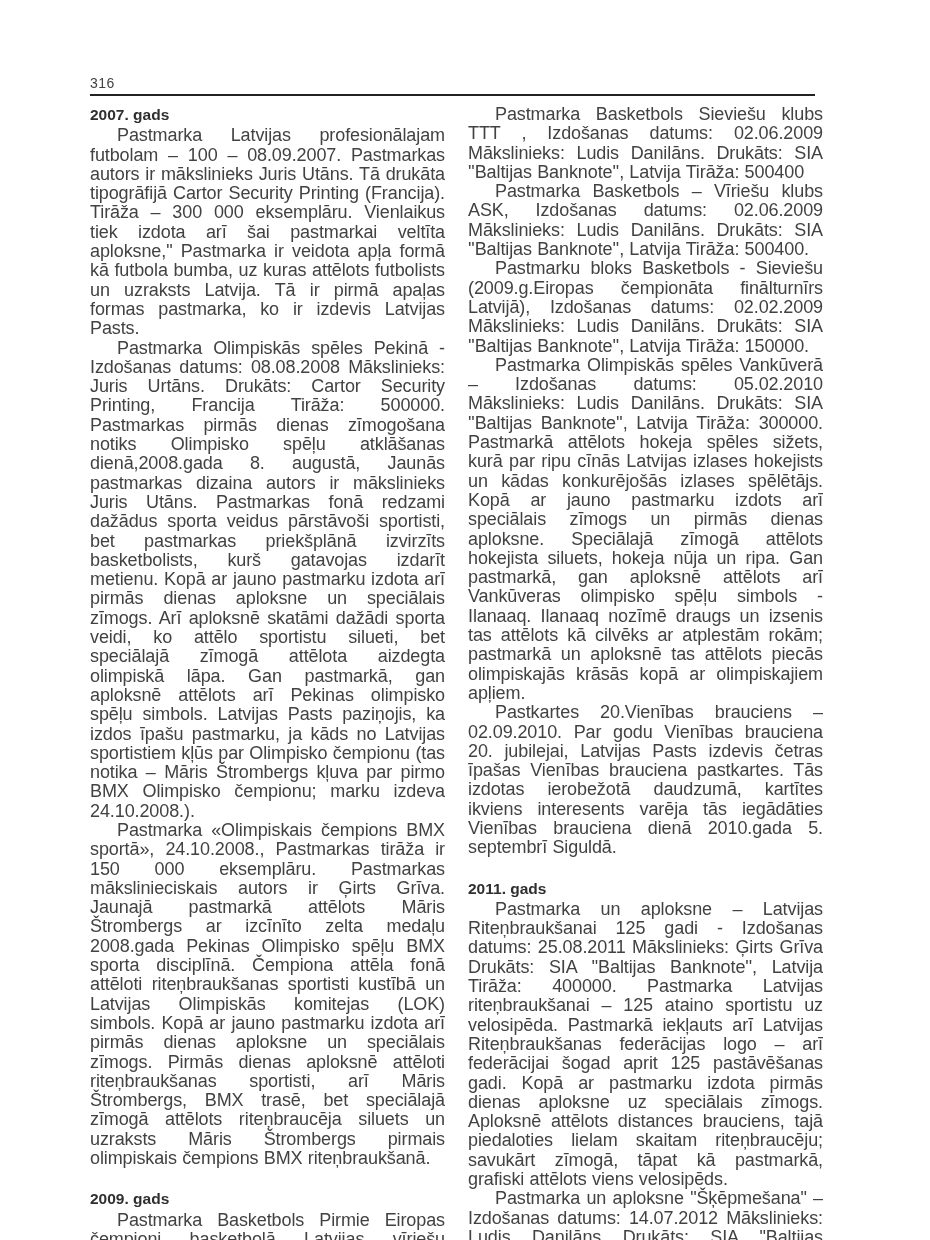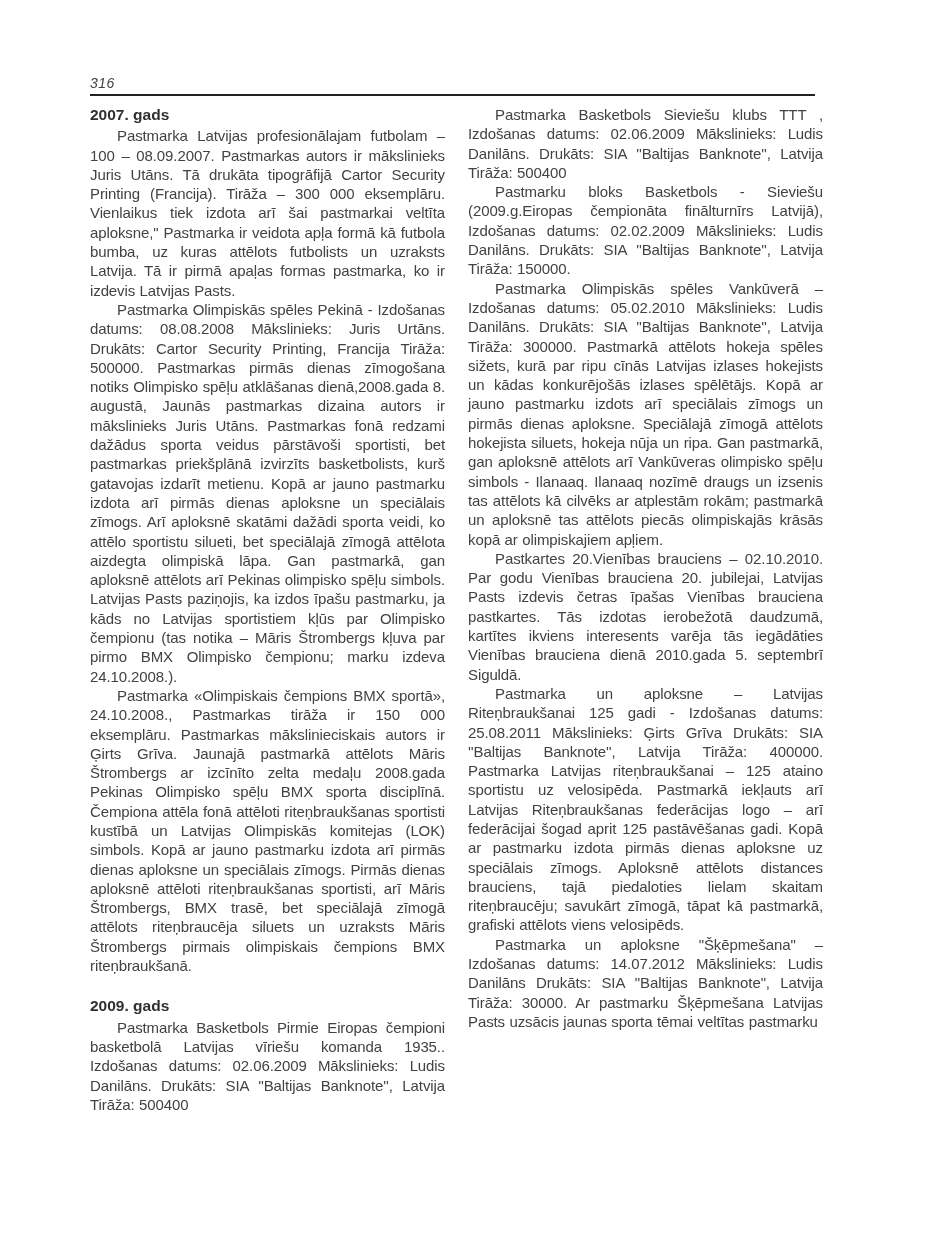--- a/index.html
+++ b/index.html
@@ -22,21 +22,20 @@
     background: var(--paper, #ffffff);
   }
   .page-header {
     margin: 0 0 8px 0;
   }
   .page-number {
     font-size: 14px;
     line-height: 14px;
     letter-spacing: 0.5px;
     color: var(--text, #424242);
-    font-style: italic;
   }
   .header-rule {
     border: none;
     border-top: 2px solid var(--rule, #222222);
     margin: 4px 0 0 0;
   }
   .columns {
     display: flex;
     gap: 23px;
     margin-top: 9px;
@@ -50,21 +49,21 @@
     font-weight: bold;
     color: var(--heading, #303030);
     margin: 21px 0 2px 0;
     line-height: 19.3px;
   }
   .column section:first-child .section-heading {
     margin-top: 0;
   }
   .body-paragraph {
     margin: 0;
-    font-size: 15px;
+    font-size: 18px;
     line-height: 19.3px;
     text-align: justify;
     text-indent: 27px;
     letter-spacing: -0.1px;
     word-spacing: 0.4px;
     color: var(--text, #424242);
   }
 </style>
 </head>
 <body>
@@ -88,27 +87,29 @@
       </section>
       <section>
         <h2 class="section-heading">2009. gads</h2>
         <p class="body-paragraph">Pastmarka Basketbols Pirmie Eiropas čempioni basketbolā Latvijas vīriešu komanda 1935.. Izdošanas datums: 02.06.2009 Mākslinieks: Ludis Danilāns. Drukāts: SIA ''Baltijas Banknote'', Latvija Tirāža: 500400</p>
       </section>
     </div>
 
     <div class="column">
       <section>
         <p class="body-paragraph">Pastmarka Basketbols Sieviešu klubs TTT , Izdošanas datums: 02.06.2009 Mākslinieks: Ludis Danilāns. Drukāts: SIA ''Baltijas Banknote'', Latvija Tirāža: 500400</p>
+        <p class="body-paragraph">Pastmarka Basketbols – Vīriešu klubs ASK, Izdošanas datums: 02.06.2009 Mākslinieks: Ludis Danilāns. Drukāts: SIA ''Baltijas Banknote'', Latvija Tirāža: 500400.</p>
         <p class="body-paragraph">Pastmarku bloks Basketbols - Sieviešu (2009.g.Eiropas čempionāta finālturnīrs Latvijā), Izdošanas datums: 02.02.2009 Mākslinieks: Ludis Danilāns. Drukāts: SIA ''Baltijas Banknote'', Latvija Tirāža: 150000.</p>
       </section>
       <section>
         <p class="body-paragraph">Pastmarka Olimpiskās spēles Vankūverā – Izdošanas datums: 05.02.2010 Mākslinieks: Ludis Danilāns. Drukāts: SIA ''Baltijas Banknote'', Latvija Tirāža: 300000. Pastmarkā attēlots hokeja spēles sižets, kurā par ripu cīnās Latvijas izlases hokejists un kādas konkurējošās izlases spēlētājs. Kopā ar jauno pastmarku izdots arī speciālais zīmogs un pirmās dienas aploksne. Speciālajā zīmogā attēlots hokejista siluets, hokeja nūja un ripa. Gan pastmarkā, gan aploksnē attēlots arī Vankūveras olimpisko spēļu simbols - Ilanaaq. Ilanaaq nozīmē draugs un izsenis tas attēlots kā cilvēks ar atplestām rokām; pastmarkā un aploksnē tas attēlots piecās olimpiskajās krāsās kopā ar olimpiskajiem apļiem.</p>
-        <p class="body-paragraph">Pastkartes 20.Vienības brauciens – 02.10.2010. Par godu Vienības brauciena 20. jubilejai, Latvijas Pasts izdevis četras īpašas Vienības brauciena pastkartes. Tās izdotas ierobežotā daudzumā, kartītes ikviens interesents varēja tās iegādāties Vienības brauciena dienā 2010.gada 5. septembrī Siguldā.</p>
+        <p class="body-paragraph">Pastkartes 20.Vienības brauciens – 02.09.2010. Par godu Vienības brauciena 20. jubilejai, Latvijas Pasts izdevis četras īpašas Vienības brauciena pastkartes. Tās izdotas ierobežotā daudzumā, kartītes ikviens interesents varēja tās iegādāties Vienības brauciena dienā 2010.gada 5. septembrī Siguldā.</p>
       </section>
       <section>
+        <h2 class="section-heading">2011. gads</h2>
         <p class="body-paragraph">Pastmarka un aploksne – Latvijas Riteņbraukšanai 125 gadi - Izdošanas datums: 25.08.2011 Mākslinieks: Ģirts Grīva Drukāts: SIA ''Baltijas Banknote'', Latvija Tirāža: 400000. Pastmarka Latvijas riteņbraukšanai – 125 ataino sportistu uz velosipēda. Pastmarkā iekļauts arī Latvijas Riteņbraukšanas federācijas logo – arī federācijai šogad aprit 125 pastāvēšanas gadi. Kopā ar pastmarku izdota pirmās dienas aploksne uz speciālais zīmogs. Aploksnē attēlots distances brauciens, tajā piedaloties lielam skaitam riteņbraucēju; savukārt zīmogā, tāpat kā pastmarkā, grafiski attēlots viens velosipēds.</p>
       </section>
       <section>
         <p class="body-paragraph">Pastmarka un aploksne "Šķēpmešana" – Izdošanas datums: 14.07.2012 Mākslinieks: Ludis Danilāns Drukāts: SIA "Baltijas Banknote", Latvija Tirāža: 30000. Ar pastmarku Šķēpmešana Latvijas Pasts uzsācis jaunas sporta tēmai veltītas pastmarku</p>
       </section>
     </div>
 
   </div>
 </div>
 

